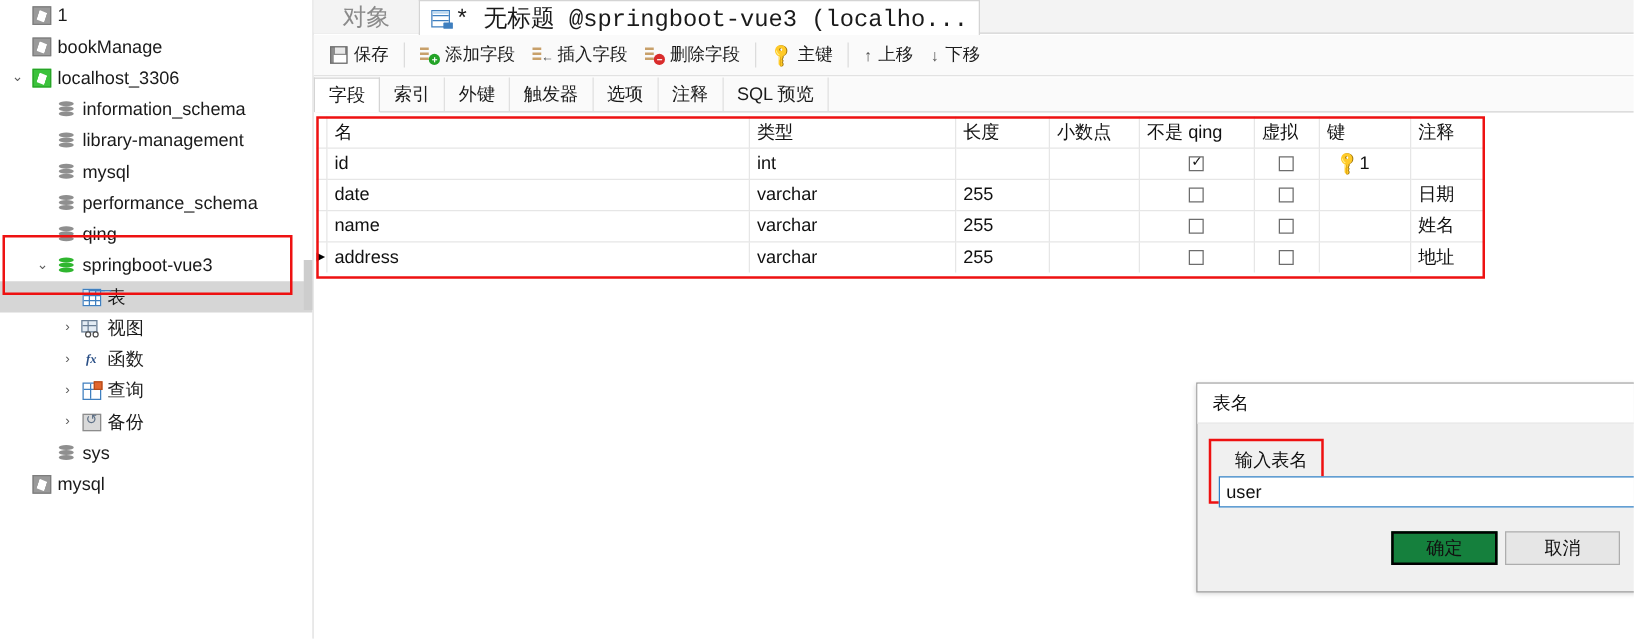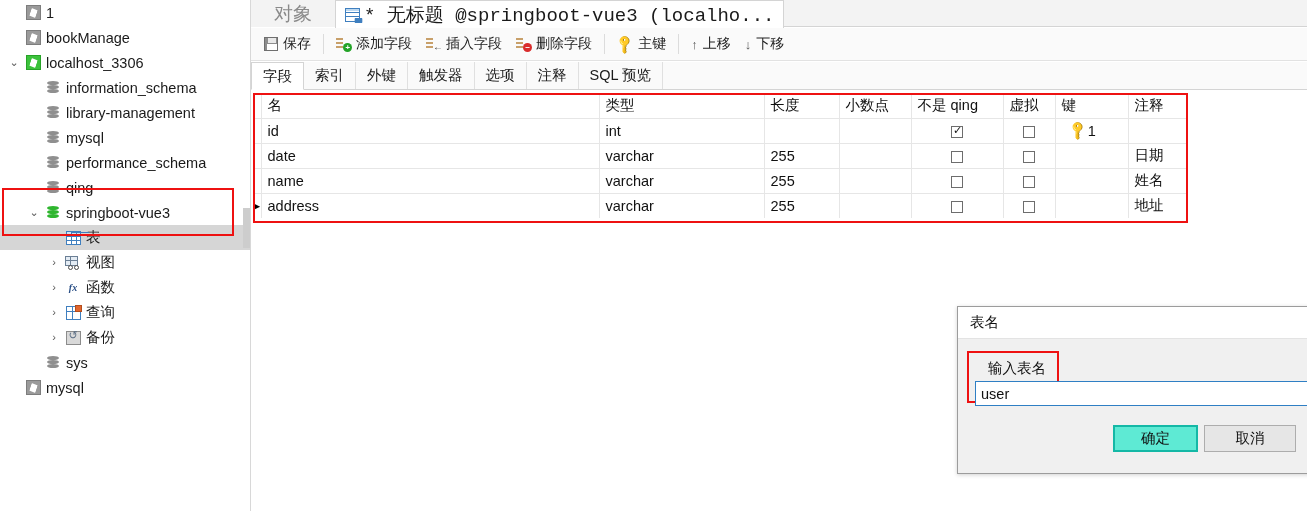--- a/index.html
+++ b/index.html
@@ -159,22 +159,22 @@
   #dialog { position:absolute; left:706px; top:306px; width:494px; height:168px;
             background:#f0f0f0; border:1px solid #9c9c9c; box-shadow:0 1px 4px rgba(0,0,0,.18); }
   #dlg-title { position:absolute; left:0; top:0; width:492px; height:32px; background:#ffffff;
                border-bottom:1px solid #e3e3e3; display:flex; align-items:center; }
   #dlg-title .t { padding-left:12px; font-size:14.5px; color:#111; }
   #dlg-redbox { position:absolute; left:9px; top:44px; width:92px; height:52px; border:2px solid #ee1111; }
   #dlg-label { position:absolute; left:30px; top:52px; font-size:14.5px; color:#111; }
   #dlg-input { position:absolute; left:17px; top:74px; width:458px; height:25px; background:#fff;
                border:1px solid #2f7fc4; font-size:14.5px; color:#111; padding-left:5px;
                display:flex; align-items:center; }
-  #dlg-ok { position:absolute; left:155px; top:118px; width:85px; height:27px; background:#5eead4;
-            border:2px solid #14b8a6; display:flex; align-items:center; justify-content:center;
+  #dlg-ok { position:absolute; left:155px; top:118px; width:85px; height:27px; background:#15803d;
+            border:2px solid #000000; display:flex; align-items:center; justify-content:center;
             font-size:14.5px; color:#111; }
   #dlg-cancel { position:absolute; left:246px; top:118px; width:92px; height:27px; background:#e6e6e6;
                 border:1px solid #adadad; display:flex; align-items:center; justify-content:center;
                 font-size:14.5px; color:#111; }
 </style>
 </head>
 <body>
 
 <div id="app">
 

